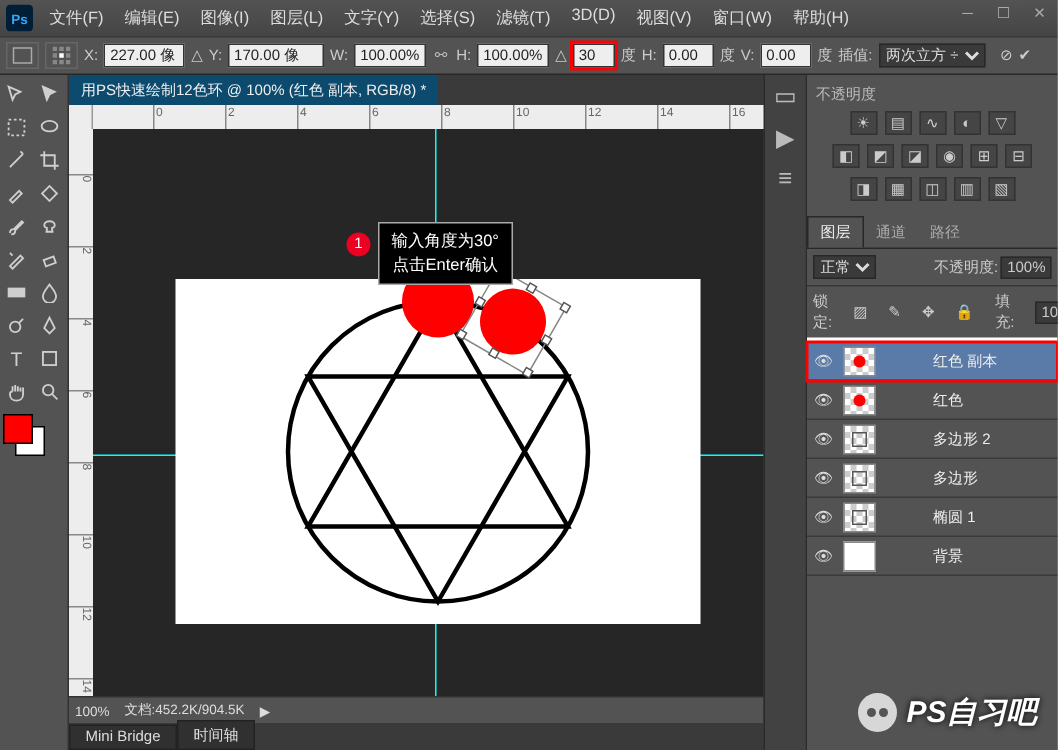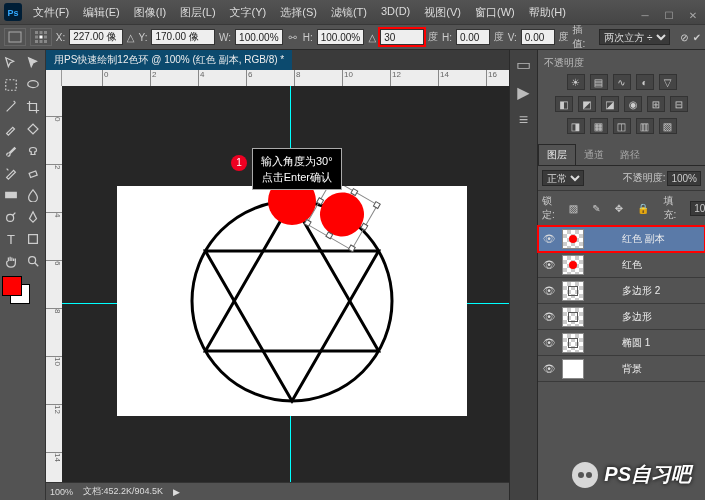--- a/index.html
+++ b/index.html
@@ -1,20 +1,20 @@
 <!DOCTYPE html>
 <html><head>
 <meta charset="utf-8">
 <style>
 * { margin:0; padding:0; box-sizing:border-box; font-family:"Microsoft YaHei",Arial,sans-serif; user-select:none; }
 body { background:#f0f0f0; width:705px; height:500px; overflow:hidden; position:relative; }
 .app { position:absolute; left:0; top:0; width:705px; height:500px; background:#535353; display:flex; flex-direction:column; }
 
 
-.titlebar { height:24px; background:linear-gradient(#535353,#454545); display:flex; align-items:flex-end; color:#ddd; font-size:11px; }
+.titlebar { height:24px; background:linear-gradient(#535353,#454545); display:flex; align-items:flex-start; color:#ddd; font-size:11px; }
 .titlebar .ps { width:26px; height:24px; display:flex; align-items:center; justify-content:center; }
 .titlebar .ps svg { width:18px; height:18px; }
 .menu { display:flex; gap:0; }
 .menu span { padding:4px 7px; cursor:default; }
 .win-controls { margin-left:auto; display:flex; }
 .win-controls div { width:24px; height:18px; display:flex; align-items:center; justify-content:center; color:#aaa; font-size:10px; }
 
 
 .options { height:26px; background:#535353; border-top:1px solid #383838; border-bottom:1px solid #282828; display:flex; align-items:center; font-size:10px; color:#ccc; padding:0 4px; gap:4px; }
 .options .swatch { width:22px; height:18px; border:1px solid #666; display:flex; align-items:center; justify-content:center; }
@@ -68,21 +68,21 @@
 .panel-tabs { display:flex; border-bottom:1px solid #282828; height:20px; align-items:flex-end; }
 .panel-tabs span { padding:3px 8px; color:#aaa; }
 .panel-tabs span.active { background:#535353; color:#eee; border:1px solid #282828; border-bottom:none; }
 .adj-panel { padding:6px; }
 .adj-row { display:flex; gap:5px; justify-content:center; margin-bottom:6px; }
 .adj-row i { width:18px; height:16px; border:1px solid #333; background:#454545; display:inline-flex; align-items:center; justify-content:center; font-style:normal; font-size:10px; color:#ccc; }
 .layers-ctl { display:flex; align-items:center; gap:0; padding:4px; border-bottom:1px solid #383838; }
 .layers-ctl select { background:#3a3a3a; color:#ddd; border:1px solid #282828; font-size:10px; height:16px; }
 .layers-ctl .opac { margin-left:auto; display:flex; align-items:center; gap:2px; }
 .layers-ctl .val { background:#3a3a3a; padding:1px 3px; border:1px solid #282828; }
-.lock-row { display:flex; align-items:center; gap:14px; padding:3px 4px; border-bottom:1px solid #ffffff; }
+.lock-row { display:flex; align-items:center; gap:14px; padding:3px 4px; border-bottom:3px solid #ffffff; }
 .lock-row .val { margin-left:auto; background:#3a3a3a; padding:1px 3px; border:1px solid #282828; }
 .layerlist { flex:0 0 auto; }
 .layer { display:flex; align-items:center; height:26px; border-bottom:1px solid #3a3a3a; padding:0 4px; gap:6px; }
 .layer.sel { background:#5a7aa8; outline:2px solid #f00; outline-offset:-1px; }
 .eye { width:14px; height:14px; display:flex; align-items:center; justify-content:center; color:#ddd; }
 .thumb { width:22px; height:20px; background:#fff; border:1px solid #888; display:flex; align-items:center; justify-content:center; position:relative; }
 .thumb.trans { background:repeating-conic-gradient(#ccc 0 25%,#fff 0 50%) 0 0/8px 8px; }
 .thumb .dot { width:8px; height:8px; border-radius:50%; background:#f00; }
 .thumb .hex { width:10px; height:10px; border:1px solid #555; }
 .layer span { color:#eee;margin-left:32px; }
@@ -149,21 +149,21 @@
     <div class="field" style="width:54px">227.00 像</div>
     <span style="color:#ccc">△</span>
     <label>Y:</label>
     <div class="field" style="width:64px">170.00 像</div>
     <label>W:</label>
     <div class="field" style="width:48px">100.00%</div>
     <span class="chain">⚯</span>
     <label>H:</label>
     <div class="field" style="width:48px">100.00%</div>
     <span>△</span>
-    <div class="field hl-red" style="width:44px">30</div>
+    <div class="field hl-red" style="width:28px">30</div>
     <label>度</label>
     <label>H:</label>
     <div class="field" style="width:34px">0.00</div>
     <label>度</label>
     <label>V:</label>
     <div class="field" style="width:34px">0.00</div>
     <label>度</label>
     <label>插值:</label>
     <div class="hl-r"><select><option>两次立方 ÷</option></select></div>
     <span style="margin-left:6px">⊘</span>
@@ -341,20 +341,24 @@
             <div>输入角度为30°</div>
             <div>点击Enter确认</div>
           </div>
         </div>
       </div>
       <div class="status">
         <span>100%</span>
         <span>文档:452.2K/904.5K</span>
         <span>▶</span>
       </div>
+      <div class="bridge-tabs">
+        <span>Mini Bridge</span>
+        <span>时间轴</span>
+      </div>
     </div>
 
     <div class="dock">
       <div>▭</div>
       <div>▶</div>
       <div>≡</div>
     </div>
 
     <div class="panels">
       <div class="adj-panel">

